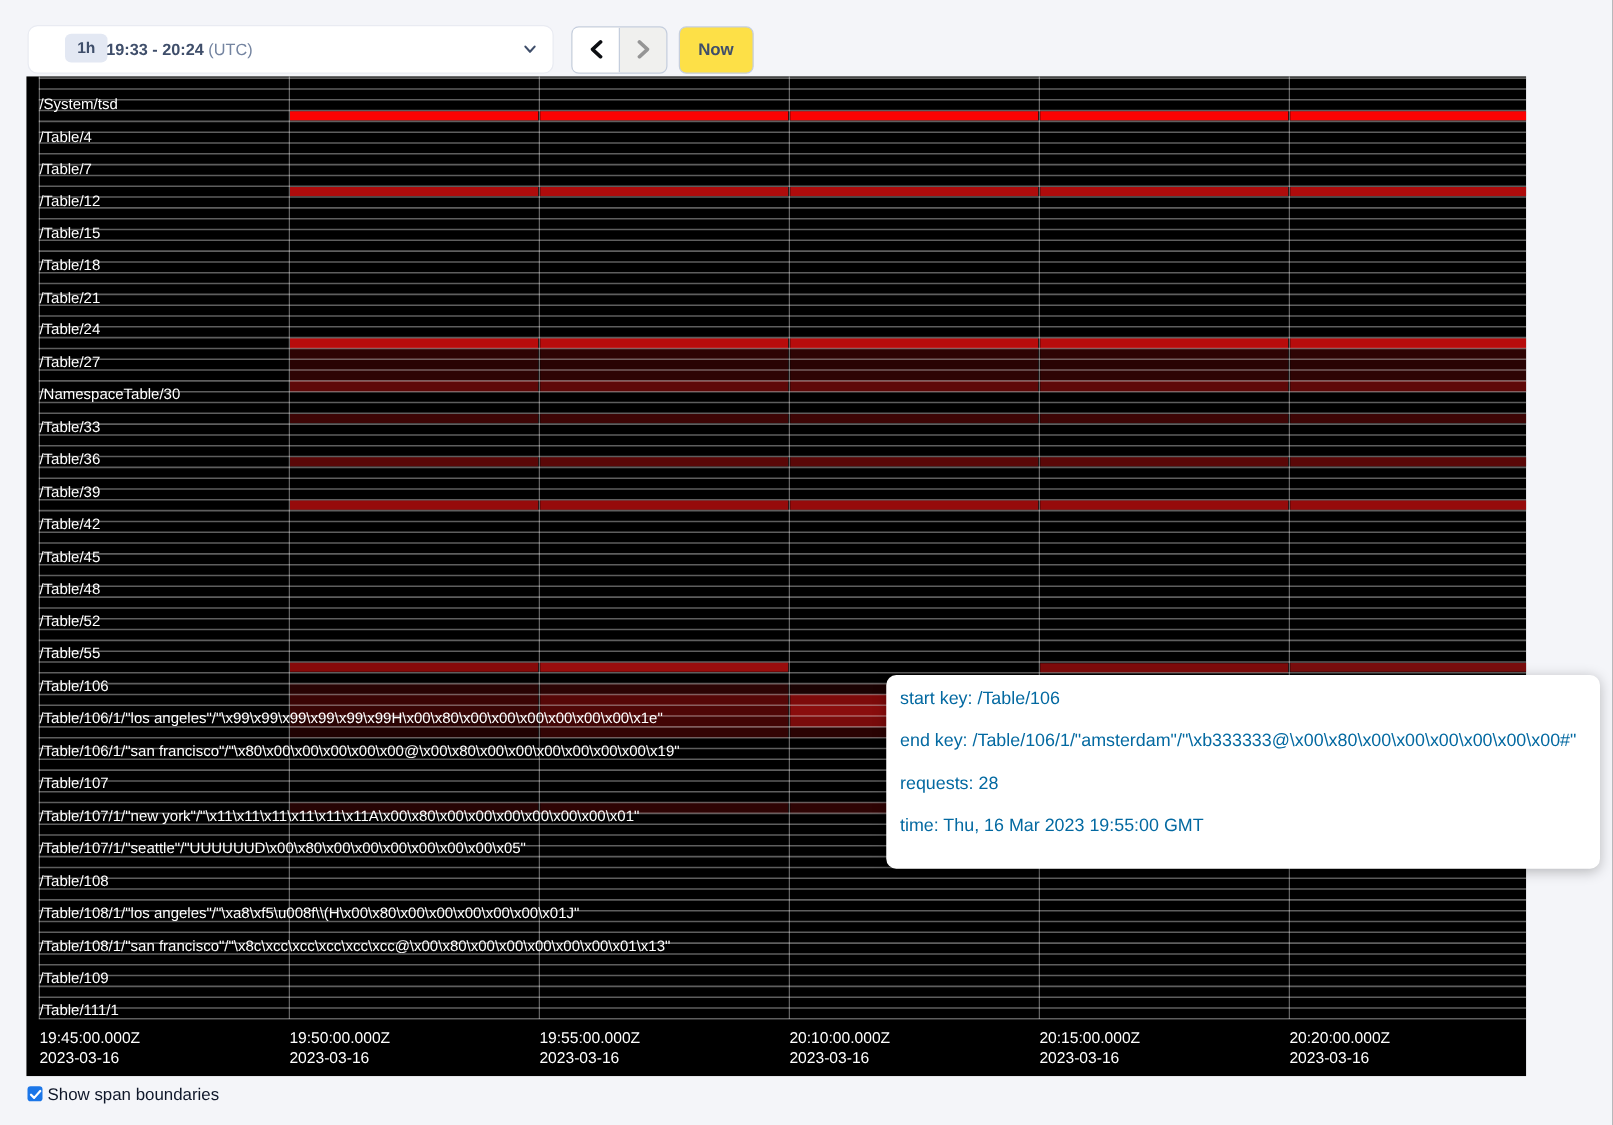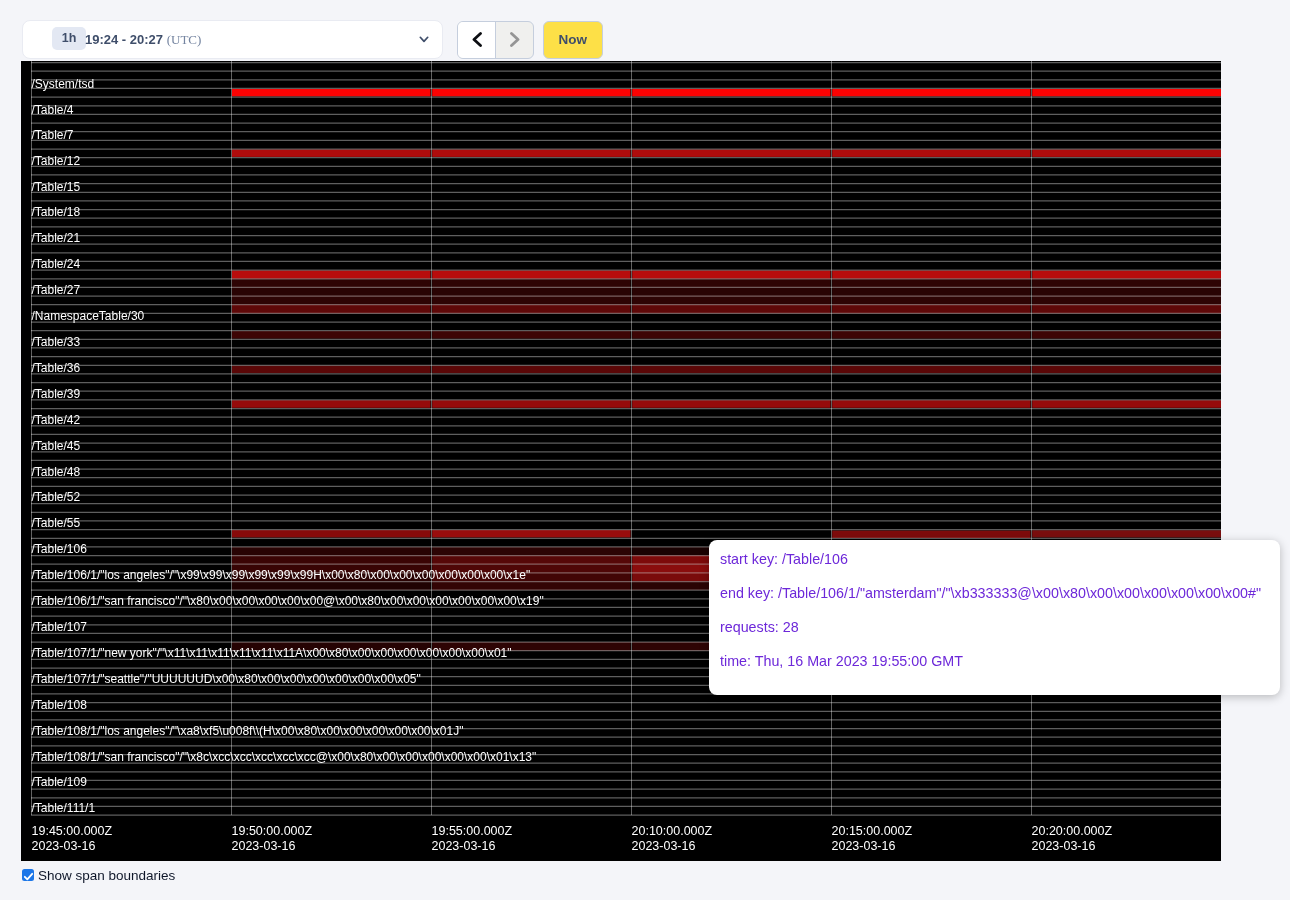--- a/index.html
+++ b/index.html
@@ -8,21 +8,21 @@
   .abs { position:absolute; }
 </style>
 </head>
 <body>
 
   <div class="abs" style="left:22px; top:20px; width:420.5px; height:38.5px; background:#fff;
        border:1px solid #e9ebf2; border-radius:8px;"></div>
   <div class="abs" style="left:37px; top:27px; width:34px; height:23px; background:#e3e8f3;
        border-radius:5px; color:#3f4e6a; font-size:12.5px; font-weight:bold; text-align:center; line-height:23px;margin-left:15px;">1h</div>
   <div class="abs" style="left:85px; top:32px; font-size:13px; color:#3f4e6a;">
-    <b>19:24 - 20:27</b> <span style="color:#7484a0;font-family:Liberation Serif, serif;">(UTC)</span></div>
+    <b>19:33 - 20:24</b> <span style="color:#7484a0;">(UTC)</span></div>
   <svg class="abs" style="left:419px; top:35.5px;" width="10" height="7" viewBox="0 0 10 7">
     <path d="M1.3 1.3 L5 5.4 L8.7 1.3" fill="none" stroke="#3f4e6a" stroke-width="1.7" stroke-linecap="round" stroke-linejoin="round"></path>
   </svg>
 
   <div class="abs" style="left:456.5px; top:20.5px; width:77px; height:38px; border:1px solid #c5cedd;
        border-radius:6px; background:#f0f0ee; overflow:hidden;">
     <div class="abs" style="left:0; top:0; width:38.5px; height:36px; background:#fff; border-right:1px solid #c5cedd;"></div>
   </div>
   <svg class="abs" style="left:471px; top:32px;" width="12" height="15" viewBox="0 0 12 15">
     <path d="M9.5 1.5 L3 7.5 L9.5 13.5" fill="none" stroke="#0c0e12" stroke-width="2.8" stroke-linecap="round" stroke-linejoin="round"></path>
@@ -244,21 +244,21 @@
       <text x="610.5" y="773.5">20:10:00.000Z</text>
       <text x="610.5" y="789">2023-03-16</text>
       <text x="810.5" y="773.5">20:15:00.000Z</text>
       <text x="810.5" y="789">2023-03-16</text>
       <text x="1010.5" y="773.5">20:20:00.000Z</text>
       <text x="1010.5" y="789">2023-03-16</text>
     </g>
   </svg>
 
   <div class="abs" style="left:709px; top:539.5px; width:570.5px; height:155.5px; background:#fff;
-       border-radius:8px; box-shadow:0 2px 10px rgba(0,0,0,0.25); color:#6d28d9; font-size:14.3px;">
+       border-radius:8px; box-shadow:0 2px 10px rgba(0,0,0,0.25); color:#0369a1; font-size:14.3px;">
     <div class="abs" style="left:11px; top:2.5px; line-height:34px; white-space:pre;">start key: /Table/106
 end key: /Table/106/1/"amsterdam"/"\xb333333@\x00\x80\x00\x00\x00\x00\x00\x00#"
 requests: 28
 time: Thu, 16 Mar 2023 19:55:00 GMT</div>
   </div>
 
   <div class="abs" style="left:21.5px; top:868.5px; width:12.5px; height:12.5px; background:#1b76e8; border-radius:2.5px;">
     <svg width="13" height="13" viewBox="0 0 13 13">
       <path d="M2.8 6.8 L5.3 9.3 L10.2 3.8" fill="none" stroke="#fff" stroke-width="1.8" stroke-linecap="round" stroke-linejoin="round"></path>
     </svg>

